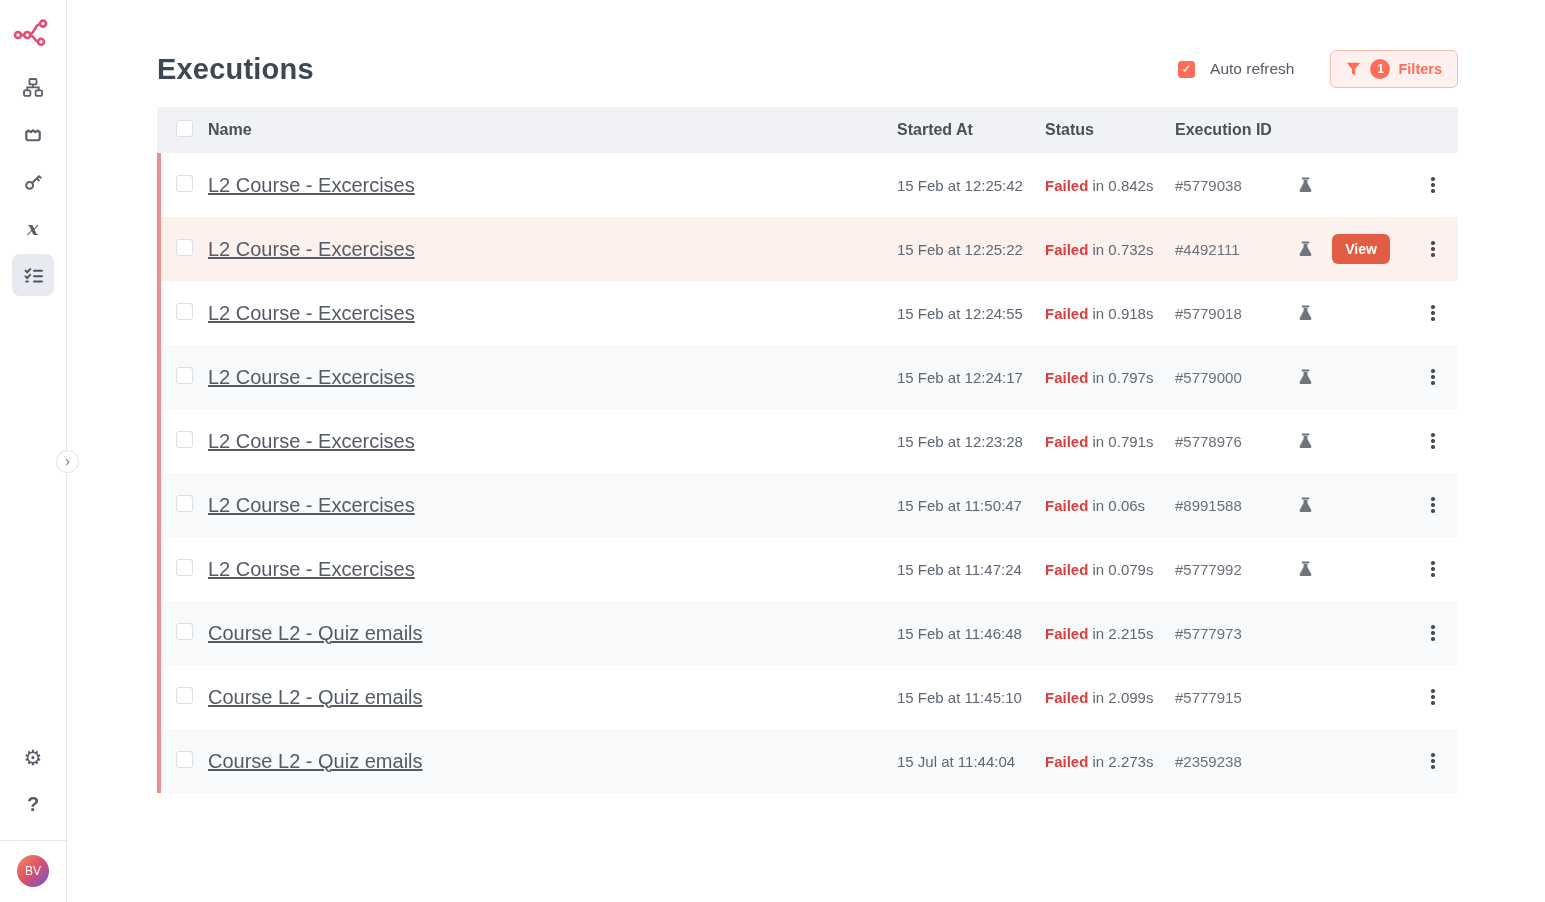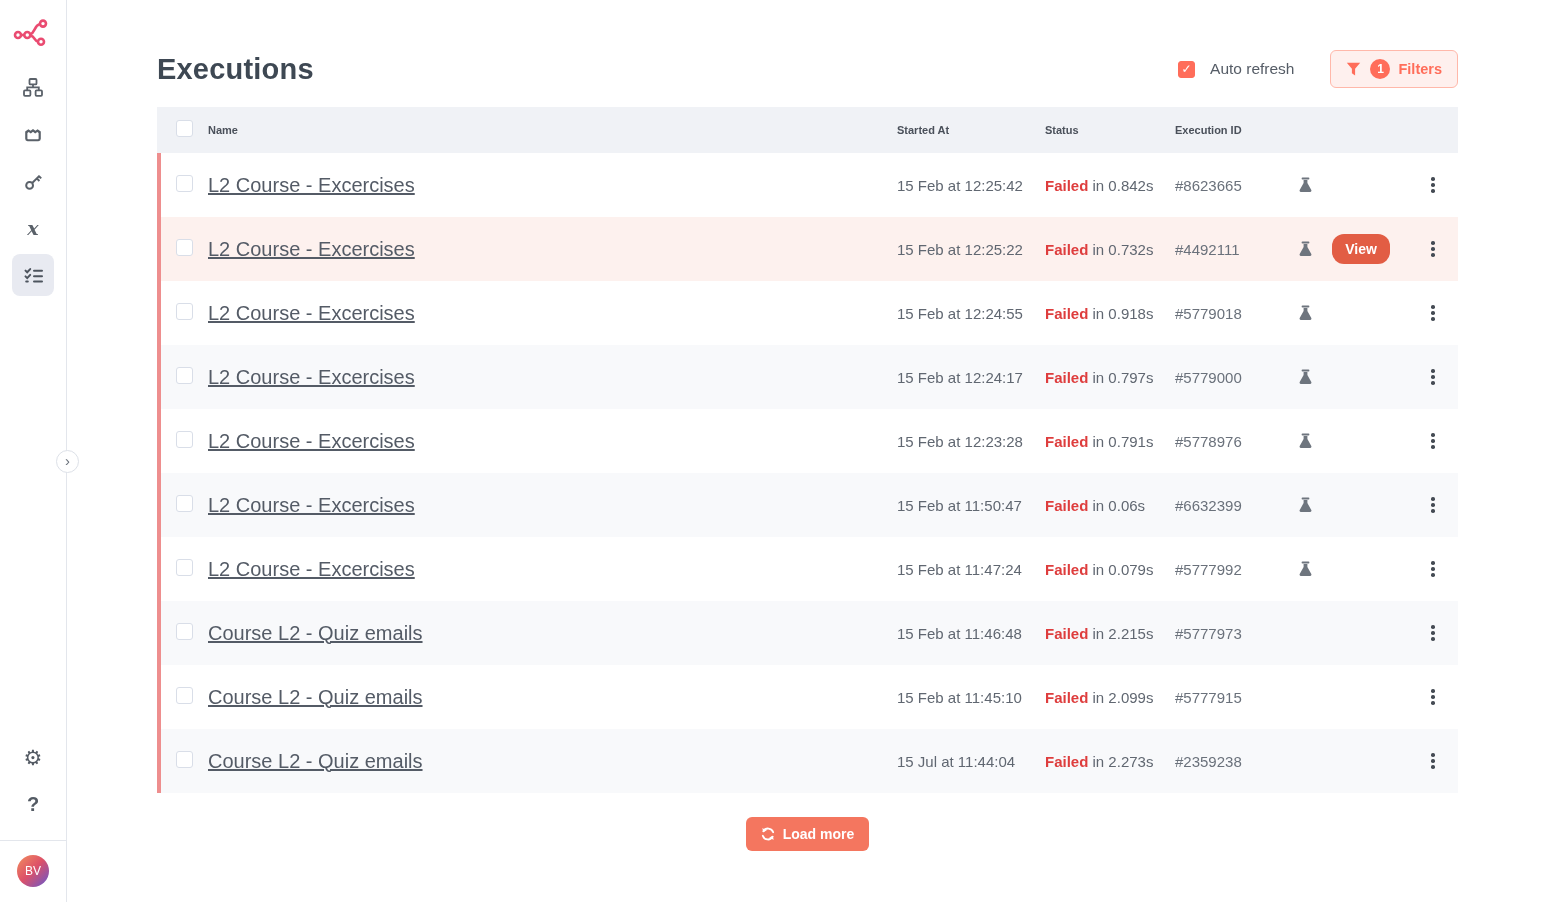--- a/index.html
+++ b/index.html
@@ -64,33 +64,33 @@
     font-size:12px; display:flex; align-items:center; justify-content:center; margin:0 8px 0 9px;
   }
   
   .table{ margin-top:16px; width:1301px; }
   .thead, .row{
     display:grid;
     grid-template-columns:47px 1fr 148px 130px 113px 34px 96px 30px;
     align-items:center; padding-right:10px;
   }
   .thead{ height:46px; background:var(--header-bg); padding-left:4px; }
-  .th{ font-size:11px; font-weight:bold; color:#4a505a; }
+  .th{ font-size:16px; font-weight:bold; color:#4a505a; }
   .row{ height:64px; background:#fff; border-left:4px solid var(--stripe); }
   .row.alt{ background:var(--alt-row); }
   .row.highlight{ background:var(--highlight); }
   .cell-cb{ padding-left:15px; }
   .name-link{ font-size:20px; color:#545b66; text-decoration:underline; cursor:pointer; }
   .cell-started{ font-size:15px; color:#606771; }
   .cell-status{ font-size:15px; color:#606771; }
   .status-failed{ color:var(--danger); font-weight:bold; }
   .cell-id{ font-size:15px; color:#6a717b; }
   .cell-flask{ display:flex; justify-content:center; }
   .view-btn{
-    width:58px; height:30px; border:none; border-radius:12px; background:var(--accent-dark);
+    width:58px; height:30px; border:none; border-radius:6px; background:var(--accent-dark);
     color:#fff; font-family:inherit; font-size:14px; font-weight:bold; cursor:pointer;
     justify-self:start; margin-left:10px; display:none;
   }
   .row.highlight .view-btn{ display:block; }
   .dots{ display:flex; flex-direction:column; align-items:center; gap:2.5px; cursor:pointer;
          justify-self:center; padding:4px; }
   .dots i{ width:3.5px; height:3.5px; border-radius:50%; background:#454b54; }
   .hidden{ visibility:hidden; }
   
   .load-more-wrap{ width:1301px; margin-top:24px; text-align:center; }
@@ -210,21 +210,21 @@
     </div>
     <div id="tbody">
   <div class="row">
     <div class="cell-cb"><span class="checkbox"></span></div>
     <div><a class="name-link">L2 Course - Excercises</a></div>
     <div class="cell-started">15 Feb at 12:25:42</div>
     <div class="cell-status">
       <span class="status-failed">Failed</span>
       <span class="status-duration"> in 0.842s</span>
     </div>
-    <div class="cell-id">#8623665</div>
+    <div class="cell-id">#5779038</div>
     <div class="cell-flask">
       <svg width="15" height="16" viewBox="0 0 15 16">
         <rect x="3.6" y="0.6" width="7.8" height="1.8" rx="0.9" fill="#6e757e"></rect>
         <path fill="#6e757e" d="M5.6 3 h3.8 v3.1 l3.9 7 a1.3 1.3 0 0 1-1.1 1.9 H2.8 a1.3 1.3 0 0 1-1.1-1.9 l3.9-7 Z"></path>
       </svg>
     </div>
     <div></div>
     <div class="dots">
             <i></i>
             <i></i>
@@ -327,21 +327,21 @@
   </div>
 
   <div class="row alt">
     <div class="cell-cb"><span class="checkbox"></span></div>
     <div><a class="name-link">L2 Course - Excercises</a></div>
     <div class="cell-started">15 Feb at 11:50:47</div>
     <div class="cell-status">
       <span class="status-failed">Failed</span>
       <span class="status-duration"> in 0.06s</span>
     </div>
-    <div class="cell-id">#6632399</div>
+    <div class="cell-id">#8991588</div>
     <div class="cell-flask">
       <svg width="15" height="16" viewBox="0 0 15 16">
         <rect x="3.6" y="0.6" width="7.8" height="1.8" rx="0.9" fill="#6e757e"></rect>
         <path fill="#6e757e" d="M5.6 3 h3.8 v3.1 l3.9 7 a1.3 1.3 0 0 1-1.1 1.9 H2.8 a1.3 1.3 0 0 1-1.1-1.9 l3.9-7 Z"></path>
       </svg>
     </div>
     <div></div>
     <div class="dots">
             <i></i>
             <i></i>
@@ -436,26 +436,13 @@
     <div></div>
     <div class="dots">
             <i></i>
             <i></i>
             <i></i>
           </div>
   </div>
 </div>
   </div>
 
-  <div class="load-more-wrap">
-    <button class="load-more">
-      <svg width="14" height="14" viewBox="0 0 14 14">
-        <g fill="none" stroke="#fff" stroke-width="1.8" stroke-linecap="round">
-          <path d="M12.2 5.2 A5.5 5.5 0 0 0 2.3 4.2"></path>
-          <path d="M1.8 8.8 A5.5 5.5 0 0 0 11.7 9.8"></path>
-        </g>
-        <path fill="#fff" d="M1.2 1.2 L2.6 5.3 L6 2.9 Z"></path>
-        <path fill="#fff" d="M12.8 12.8 L11.4 8.7 L8 11.1 Z"></path>
-      </svg>
-      <span>Load more</span>
-    </button>
-  </div>
 </div>
 
 </body></html>

